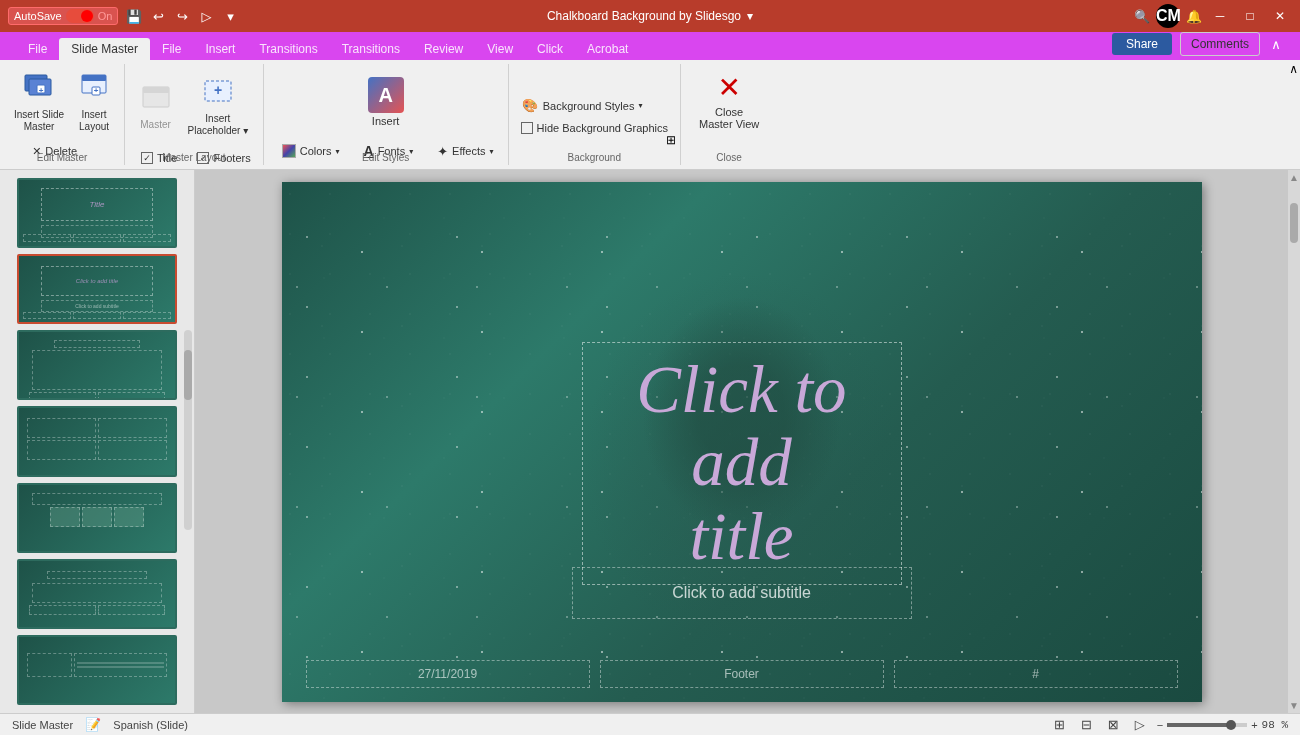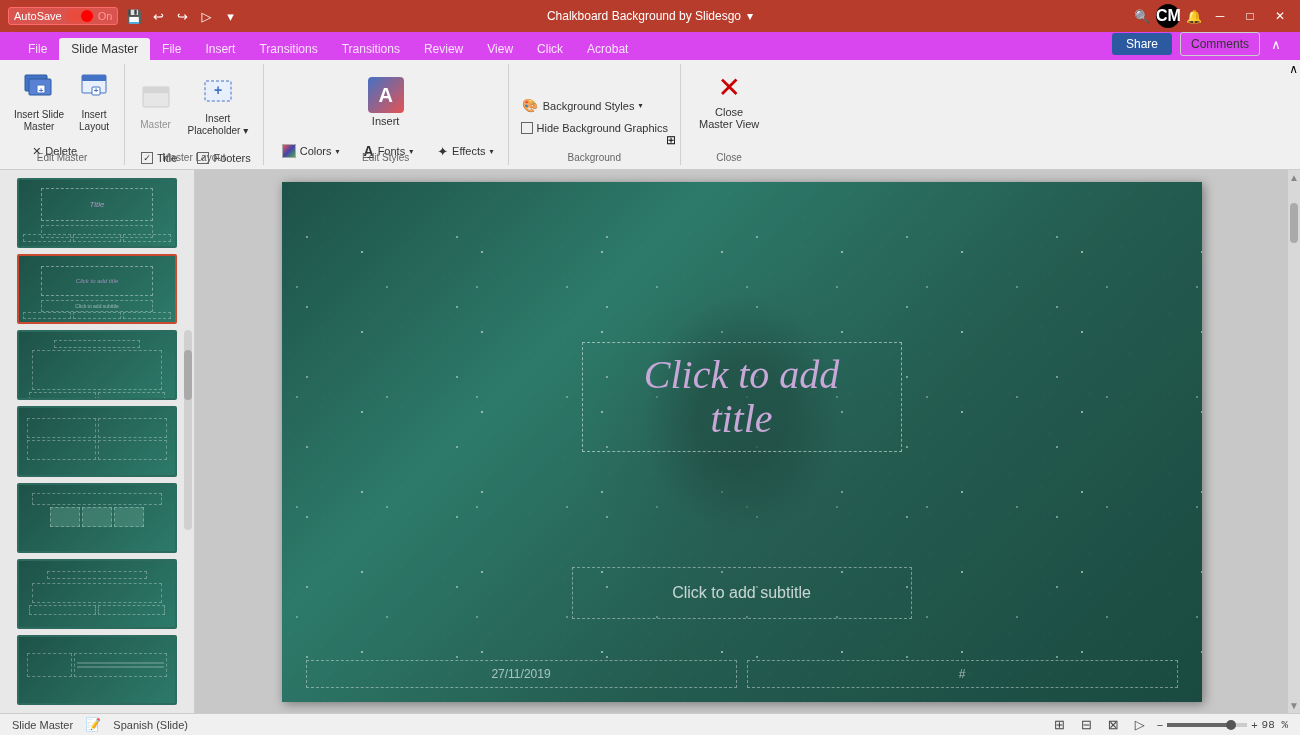--- a/index.html
+++ b/index.html
@@ -243,21 +243,21 @@
       width: 320px;
       min-height: 100px;
       border: 1px dashed rgba(255,255,255,0.5);
       display: flex;
       align-items: center;
       justify-content: center;
       padding: 10px;
     }
     .slide-title-text {
       color: #c8a8d8;
-      font-size: 40px;
+      font-size: 67px;
       font-weight: normal;
       text-align: center;
       font-family: Georgia, serif;
       line-height: 1.1;
       font-style: italic;
     }
 
     
     .slide-subtitle-area {
       position: absolute;
@@ -697,20 +697,23 @@
 
       <div class="slide-subtitle-area">
         <span class="slide-subtitle-text">Click to add subtitle</span>
       </div>
 
       <div class="slide-footer">
         <div class="footer-box">
           <span class="footer-text">27/11/2019</span>
         </div>
         <div class="footer-box">
+          <span class="footer-text">Footer</span>
+        </div>
+        <div class="footer-box">
           <span class="footer-text">#</span>
         </div>
       </div>
     </div>
   </div>
 
   <div class="right-scrollbar">
     <div style="font-size:10px;color:#888;cursor:pointer;">▲</div>
     <div class="right-scrollbar-thumb"></div>
     <div style="flex:1;"></div>

